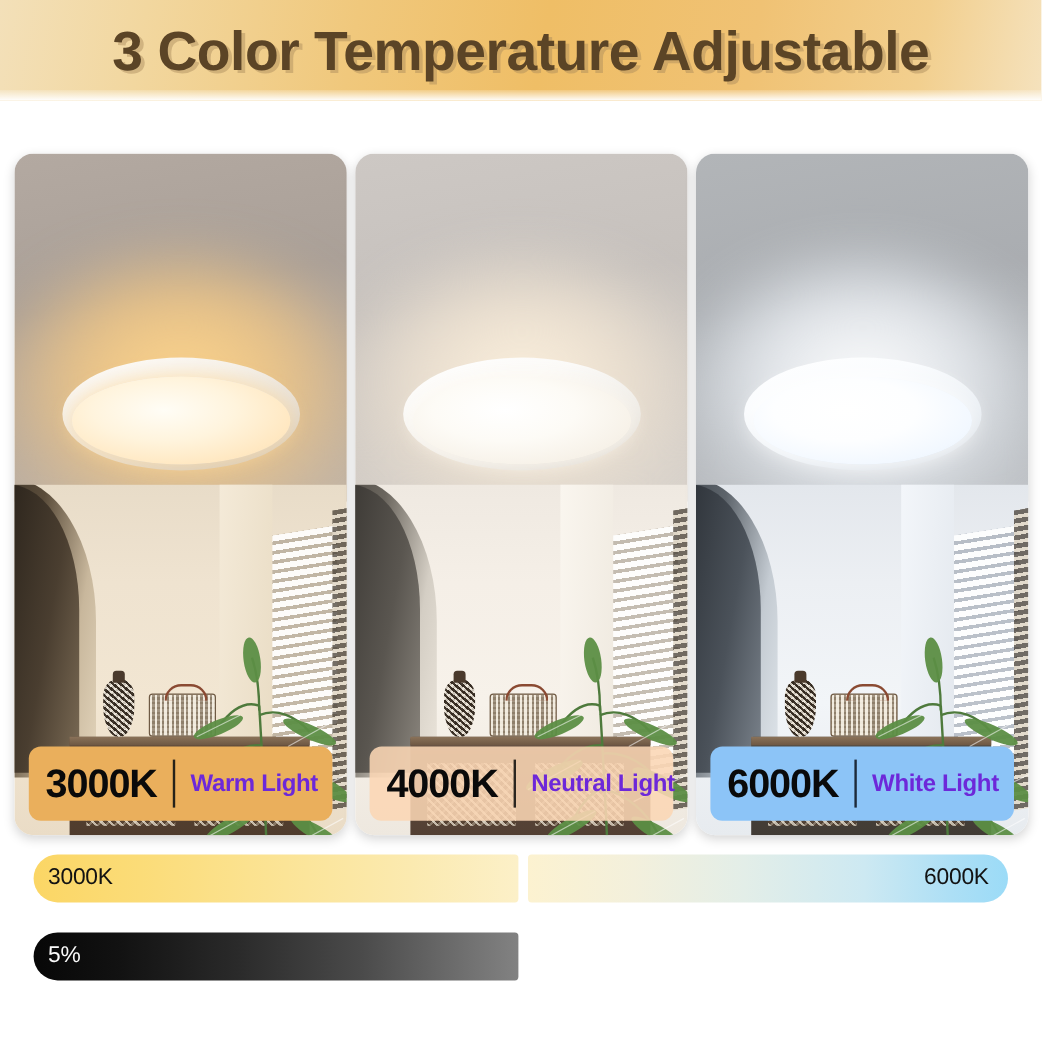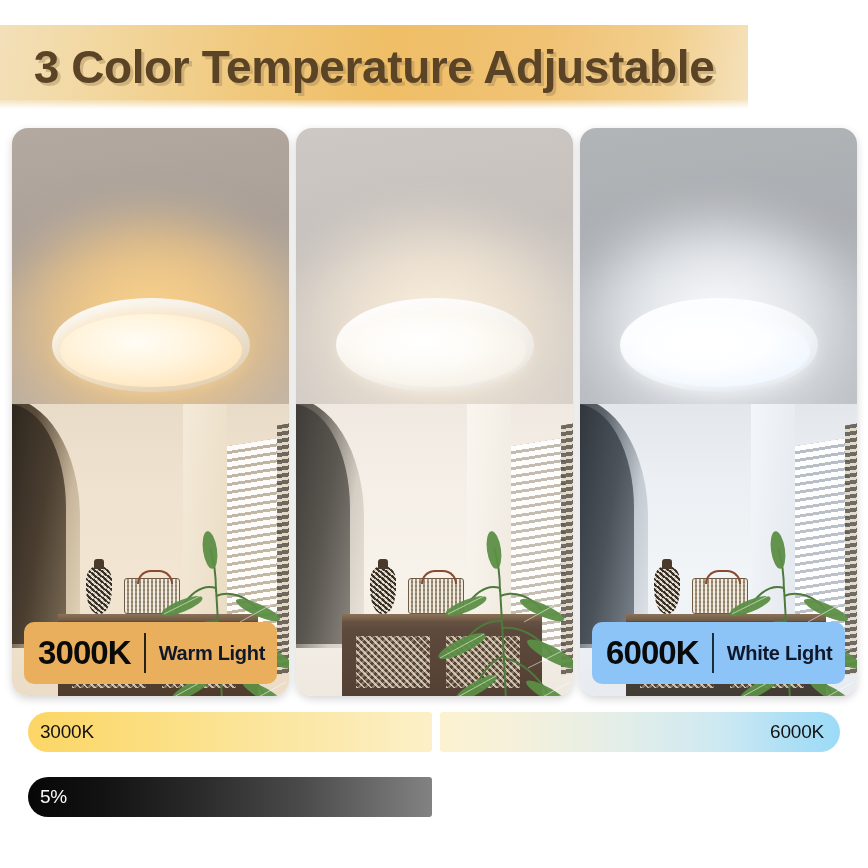--- a/index.html
+++ b/index.html
@@ -10,35 +10,34 @@
     background: #ffffff;
     font-family: "Liberation Sans", sans-serif;
     overflow: hidden;
     position: relative;
   }
 
   
   .header-banner {
     position: absolute;
     left: 0; top: 0;
-    width: 748px;
+    width: 868px;
     height: 84px;
     background: linear-gradient(100deg,
         #f3e0b9 0%,
         #f2d79f 14%,
         #f0c87c 34%,
         #efbe66 52%,
         #f0c274 72%,
         #f2cf8e 88%,
         #f5e2bd 100%);
     display: flex;
     align-items: center;
     justify-content: center;
     overflow: hidden;
-    margin-top: 25px;
   }
   .header-banner::after {
     content: "";
     position: absolute;
     left: 0; right: 0; bottom: 0;
     height: 9px;
     background: linear-gradient(to bottom, rgba(255,255,255,0.15), #ffffff);
   }
   .header-title {
     font-size: 46px;
@@ -287,21 +286,21 @@
     height: 40px;
     background: #262219;
     margin: 0 13px 0 13px;
     flex: 0 0 auto;
   }
   .p2 .divider { background: #2b2620; }
   .p3 .divider { background: #1d2a3a; }
   .light-name {
     font-size: 20px;
     font-weight: bold;
-    color: #0f172a;
+    color: #6d28d9;
     white-space: nowrap;
     letter-spacing: -0.3px;
   }
 
   
   .bars { position: absolute; left: 0; top: 712px; width: 868px; }
 
   .bar-row { position: relative; height: 40px; margin-bottom: 25px; }
 
   .bar-seg {
@@ -445,20 +444,25 @@
                 <path d="M88 96 L124 76"></path>
               <path d="M4 132 L48 108"></path>
                 <path d="M92 142 L140 118"></path>
               <path d="M20 172 L60 150"></path>
                 <path d="M90 180 L134 156"></path>
             </g>
           </svg>
         </div>
       </div>
     </div>
+    <div class="panel-label">
+      <span class="kelvin">4000K</span>
+      <span class="divider"></span>
+      <span class="light-name">Neutral Light</span>
+    </div>
   </div>
 
   <div class="panel p3">
     <div class="scene">
       <div class="ceiling"></div>
       <div class="glow"></div>
       <div class="lamp">
         <div class="lamp-rim"></div>
         <div class="lamp-lens"></div>
       </div>

